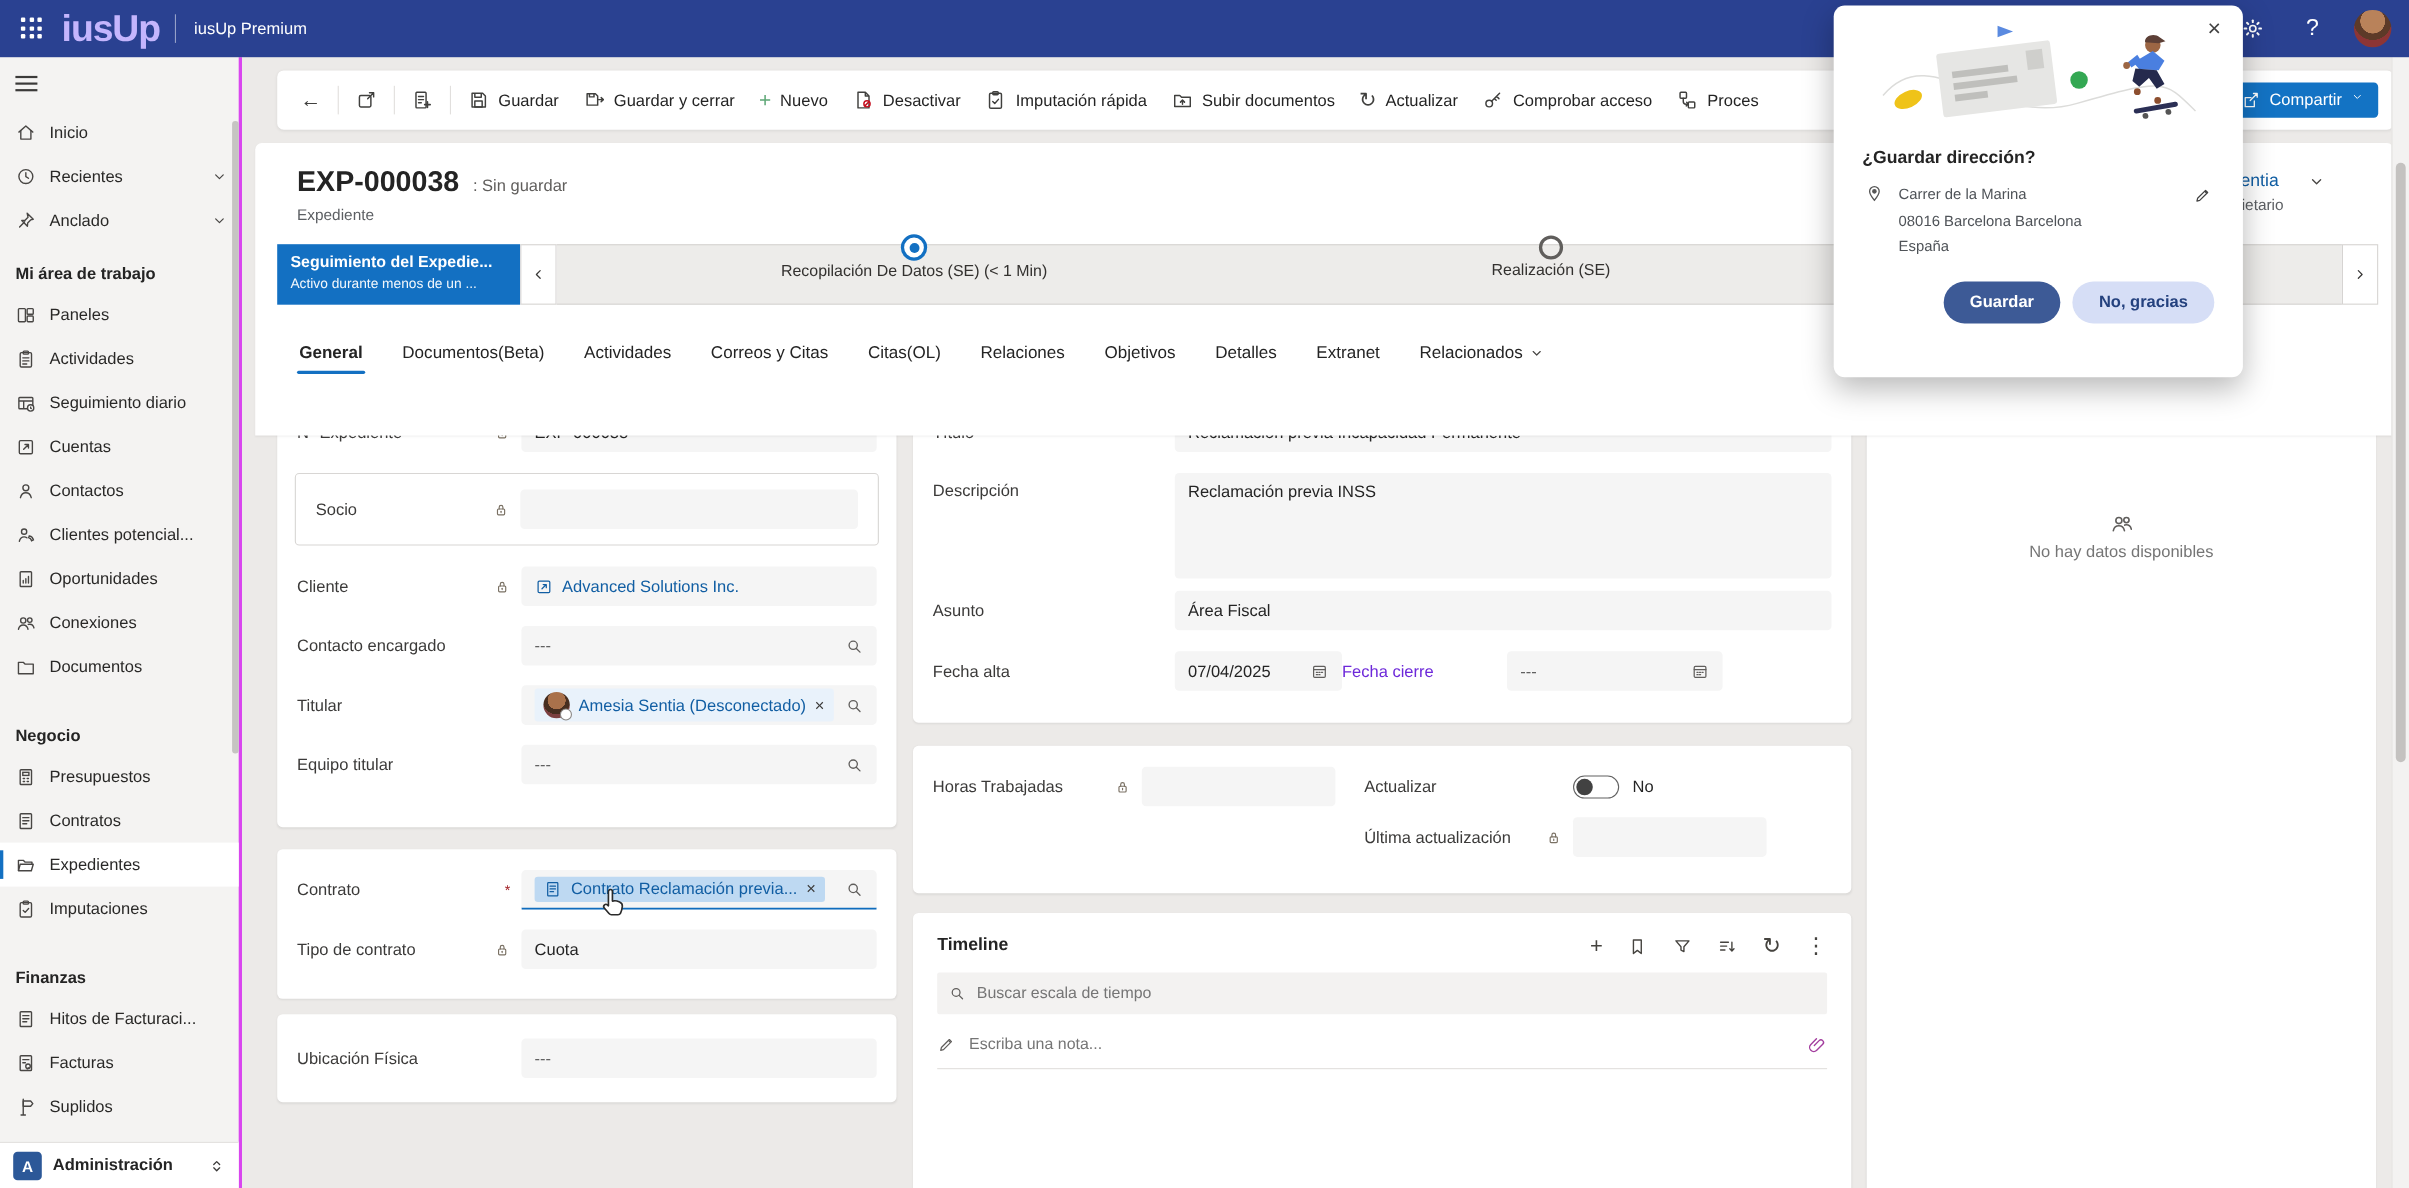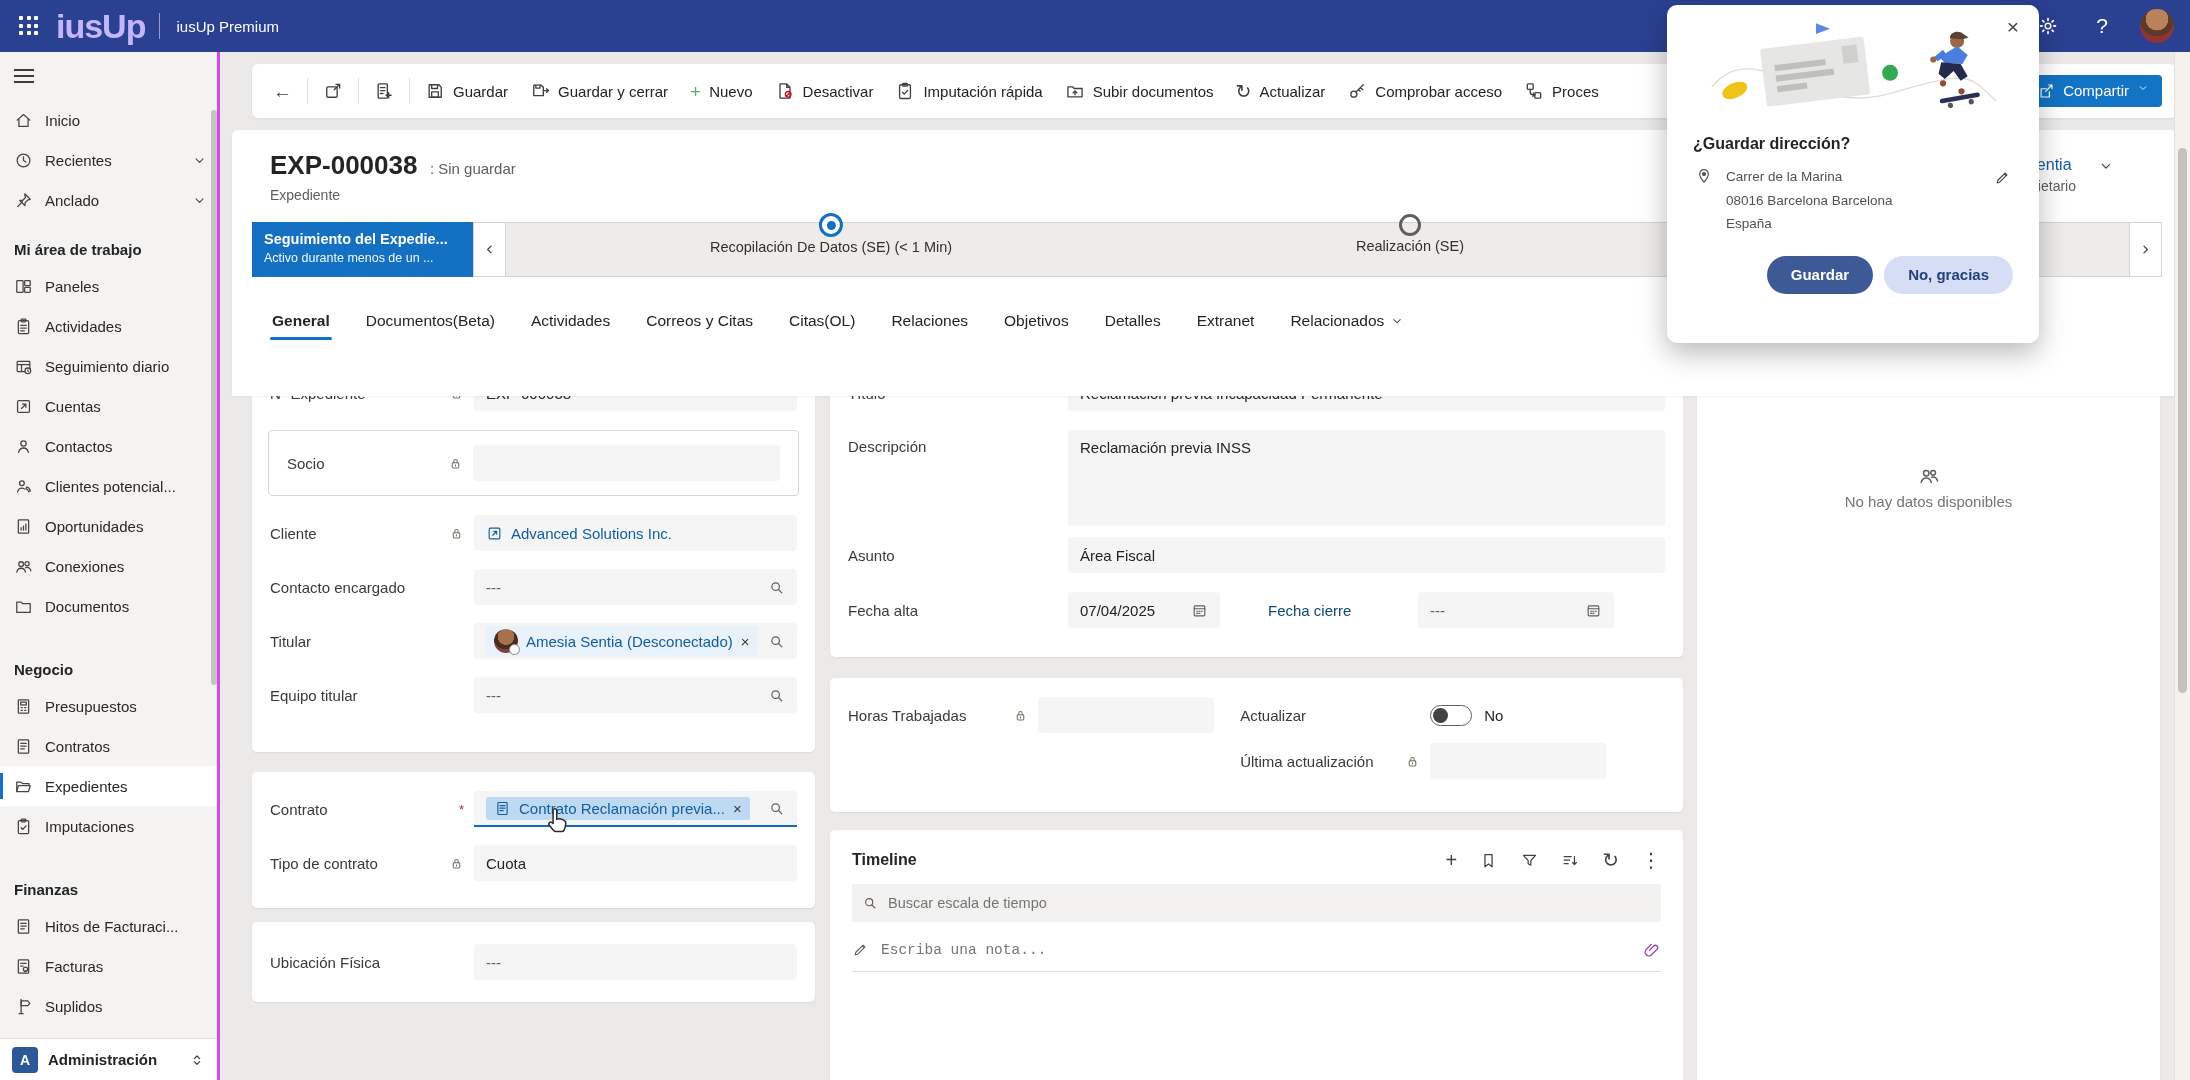--- a/index.html
+++ b/index.html
@@ -131,42 +131,42 @@
     background:#fff;border:1.5px solid #8a8886}
   .subbox{margin:10px 16px;border:1px solid #d8d6d4;border-radius:4px;padding:8px 0}
   .icon-blue{color:#115ea3}
   .icon-blue svg.ic{width:17px;height:17px}
 
   
   .ftext{flex:1;background:#f5f5f5;border-radius:4px;padding:9px 12px;font-size:15px;min-height:96px}
   .daterow{display:flex;align-items:center;padding:2px 18px;min-height:56px}
   .fctl.dt{flex:none;width:152px}
   .fctl.dt2{flex:none;width:196px}
-  .lbl2{font-size:15px;color:#0c4a6e;margin-left:48px;width:150px}
+  .lbl2{font-size:15px;color:#6d28d9;width:150px}
   .halfgrid{display:flex;padding:14px 18px 8px}
   .hcol1{width:48%;display:flex;align-items:flex-start}
   .hcol2{flex:1}
   .hrow{display:flex;align-items:center;min-height:46px}
   .hrow .flabel{width:150px}
   .hrow .fmarks{width:40px}
   .fctl.small{width:176px;flex:none}
   .tgl{width:42px;height:21px;border:1px solid #616161;border-radius:11px;background:#fff;position:relative;flex:none;cursor:pointer}
   .tgl::before{content:"";position:absolute;left:2px;top:2px;width:15px;height:15px;border-radius:50%;background:#424242}
   .tglval{font-size:15px;margin-left:12px}
 
   
   .tl-head{display:flex;align-items:center;padding:20px 22px 10px}
   .tl-title{font-size:16px;font-weight:700}
   .tl-icons{margin-left:auto;display:flex;align-items:center;gap:22px;color:#45433f}
   .tl-icons .glyph{font-size:20px;line-height:1;color:#45433f;cursor:pointer}
   .tl-icons svg.ic{width:19px;height:19px;cursor:pointer}
   .tl-search{margin:4px 22px;background:#f3f2f1;display:flex;align-items:center;gap:8px;padding:0 10px;height:38px;border-radius:2px;color:#605e5c}
   .tl-search input{border:none;background:transparent;outline:none;font-family:inherit;font-size:14.5px;flex:1;color:#242424}
   .tl-note{margin:6px 22px 0;display:flex;align-items:center;gap:10px;height:44px;border-bottom:1px solid #e1dfdd;color:#605e5c}
-  .tl-note input{border:none;background:transparent;outline:none;font-family:Liberation Mono, monospace;font-size:14.5px;flex:1;color:#242424}
+  .tl-note input{border:none;background:transparent;outline:none;font-family:Liberation Sans, sans-serif;font-size:14.5px;flex:1;color:#242424}
   .attach{color:#a33e9e}
 
   
   .cx-head{display:flex;align-items:center;padding:22px 22px 8px}
   .cx-title{font-size:16.5px;color:#242424}
   .cx-add{margin-left:auto;display:flex;align-items:center;gap:6px;color:#115ea3;font-size:14.5px;cursor:pointer;background:none;border:none;font-family:inherit}
   .cx-empty{margin-top:58px;text-align:center;color:#757575}
   .cx-empty svg.ic{width:22px;height:22px;margin:0 auto 6px;color:#605e5c}
   .cx-empty .txt{font-size:15px}
 

